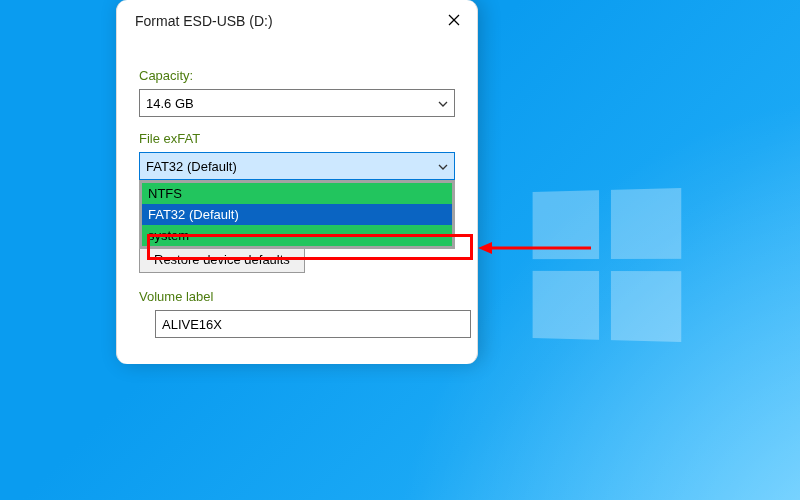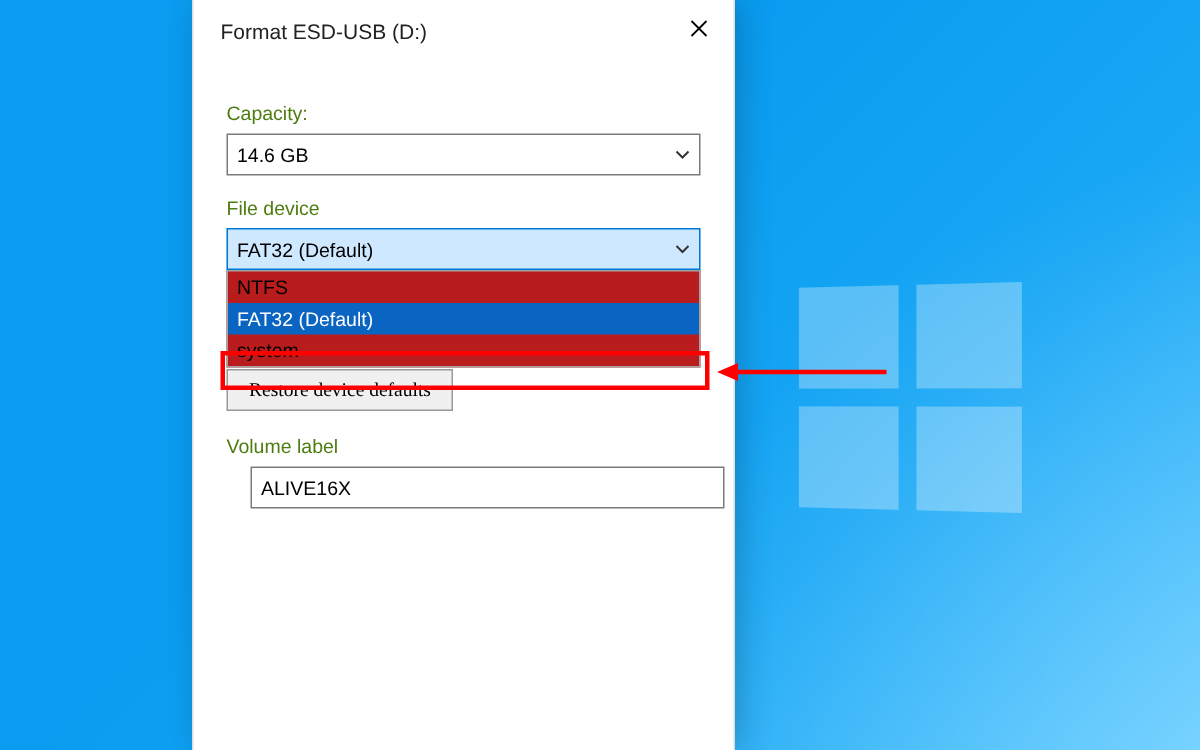--- a/index.html
+++ b/index.html
@@ -35,28 +35,29 @@
       right: -100px;
       bottom: -100px;
       width: 600px;
       height: 600px;
       background: radial-gradient(circle at bottom right, rgba(255,255,255,0.4) 0%, rgba(255,255,255,0) 60%);
       pointer-events: none;
     }
     
     .dialog {
       position: absolute;
-      left: 128px;
+      left: 116px;
       top: 0;
       width: 362px;
-      height: 500px;
+      height: 364px;
       background: #fff;
       border-left: 1px solid #ddd;
       border-right: 1px solid #ddd;
       box-shadow: 4px 0 20px rgba(0,0,0,0.2);
+      border-radius: 11px;
     }
     .titlebar {
       height: 42px;
       display: flex;
       align-items: center;
       padding-left: 18px;
     }
     .titlebar .title {
       flex: 1;
       font-size: 14px;
@@ -99,22 +100,22 @@
     .select .value { flex: 1; font-size: 13px; }
     .select .chev {
       font-size: 10px;
       color: #333;
     }
     .dropdown {
       position: absolute;
       left: -1px;
       top: 27px;
       width: calc(100% + 2px);
-      background: #b91c1c;
-      border: 1px solid #a3a3a3;
+      background: #22c55e;
+      border: 3px solid #a3a3a3;
       z-index: 10;
     }
     .dropdown .opt {
       padding: 3px 6px;
       font-size: 13px;
       cursor: pointer;
     }
     .dropdown .opt.selected {
       background: #0a64c2;
       color: #fff;
@@ -126,21 +127,20 @@
       z-index: 20;
     }
     .button {
       display: inline-block;
       border: 1px solid #999;
       background: #f0f0f0;
       padding: 5px 14px;
       font-size: 13px;
       cursor: pointer;
       margin-top: 8px;
-      font-family: Liberation Serif, serif;
     }
     .textfield {
       width: 100%;
       height: 28px;
       border: 1px solid #7a7a7a;
       padding: 0 6px;
       font-size: 13px;
       font-family: inherit;
       margin-left: 16px;
     }
@@ -181,21 +181,21 @@
     <div class="label">Capacity:</div>
     <div class="select">
       <span class="value">14.6 GB</span>
       <span class="chev">
         <svg width="10" height="6" viewBox="0 0 10 6">
             <polyline points="1,1 5,5 9,1" fill="none" stroke="#333" stroke-width="1.3"></polyline>
           </svg>
       </span>
     </div>
 
-    <div class="label">File device</div>
+    <div class="label">File exFAT</div>
     <div class="select open">
       <span class="value">FAT32 (Default)</span>
       <span class="chev">
         <svg width="10" height="6" viewBox="0 0 10 6">
             <polyline points="1,1 5,5 9,1" fill="none" stroke="#333" stroke-width="1.3"></polyline>
           </svg>
       </span>
       <div class="dropdown">
         <div class="opt">NTFS</div>
         <div class="opt selected">FAT32 (Default)</div>

